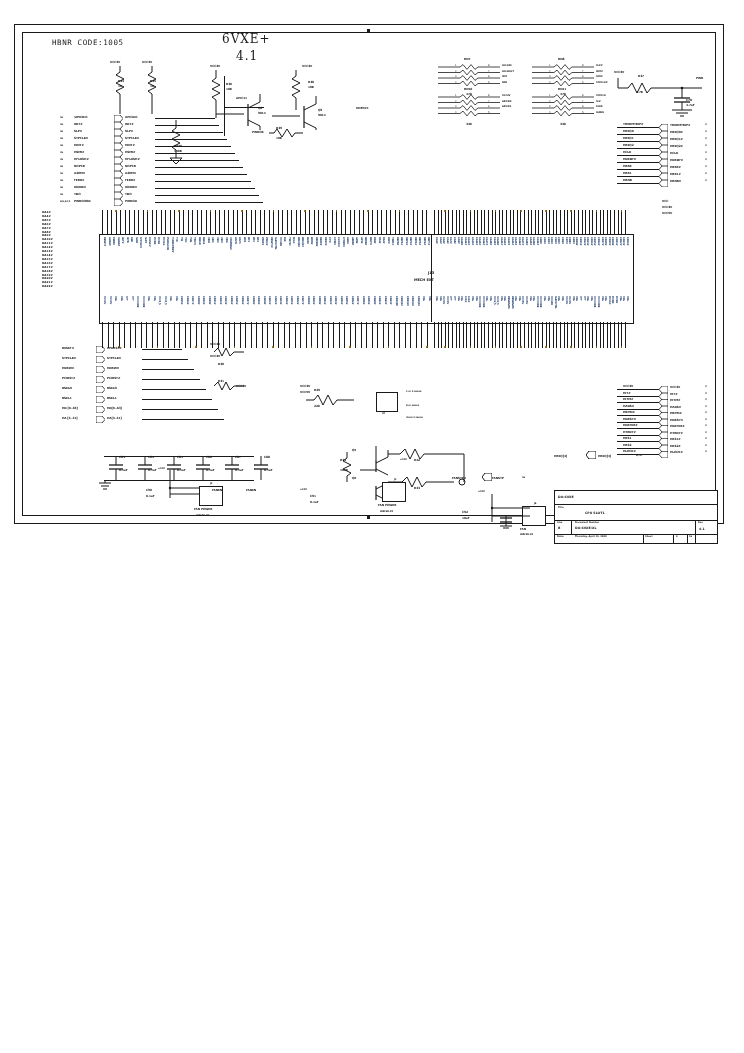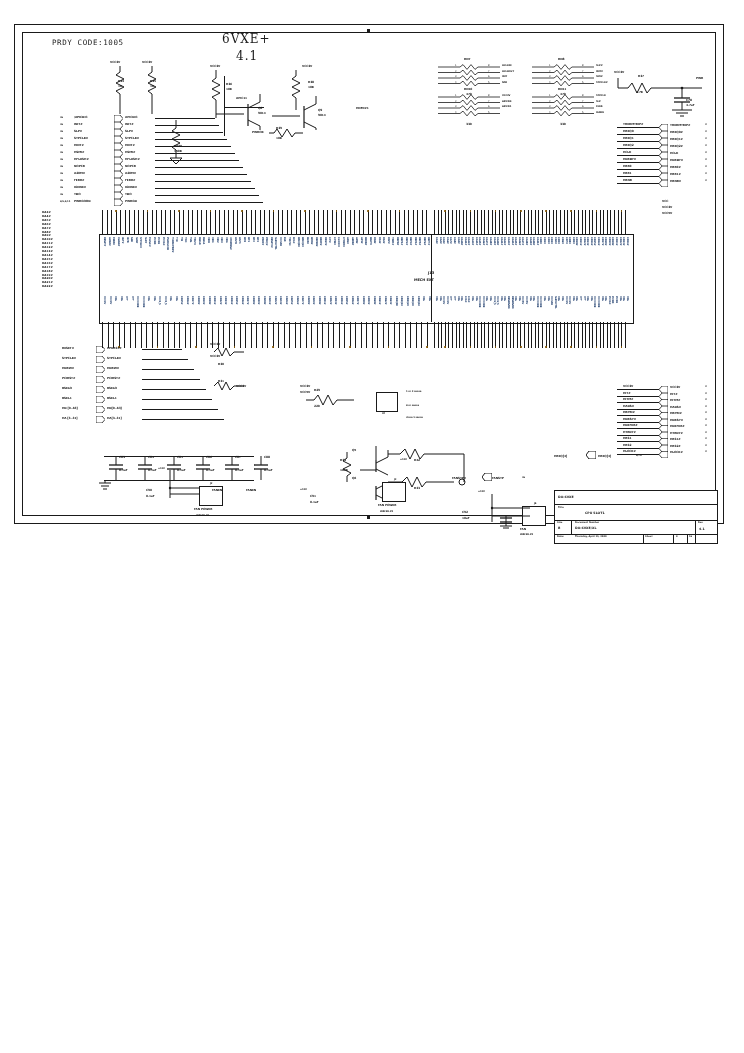--- a/index.html
+++ b/index.html
@@ -35,21 +35,21 @@
 <body>
 
 <div id="page">
   <div id="sheet">
 
     <div class="frame-outer"></div>
     <div class="frame-inner"></div>
     <div class="tickmark" style="left:353px;top:5px;"></div>
     <div class="tickmark" style="left:353px;top:492px;"></div>
 
-    <div class="datecode" style="left:38px;top:14px;">PRDY CODE:1005</div>
+    <div class="datecode" style="left:38px;top:14px;">HBNR CODE:1005</div>
     <div class="title-main" style="left:208px;top:8px;font-size:12px;">6VXE+</div>
     <div class="title-main" style="left:222px;top:25px;font-size:12px;">4.1</div>
 
     <div class="conn-body" style="left:85px;top:210px;width:533px;height:88px;"></div>
     <div class="wire v" style="left:417px;top:210px;height:88px;"></div>
 
     <div class="lbl md" style="left:414px;top:247px;">J13</div>
     <div class="lbl md" style="left:400px;top:254px;">MECH EXT</div>
 
     <div class="pinrow" style="left:88px;top:186px;">

